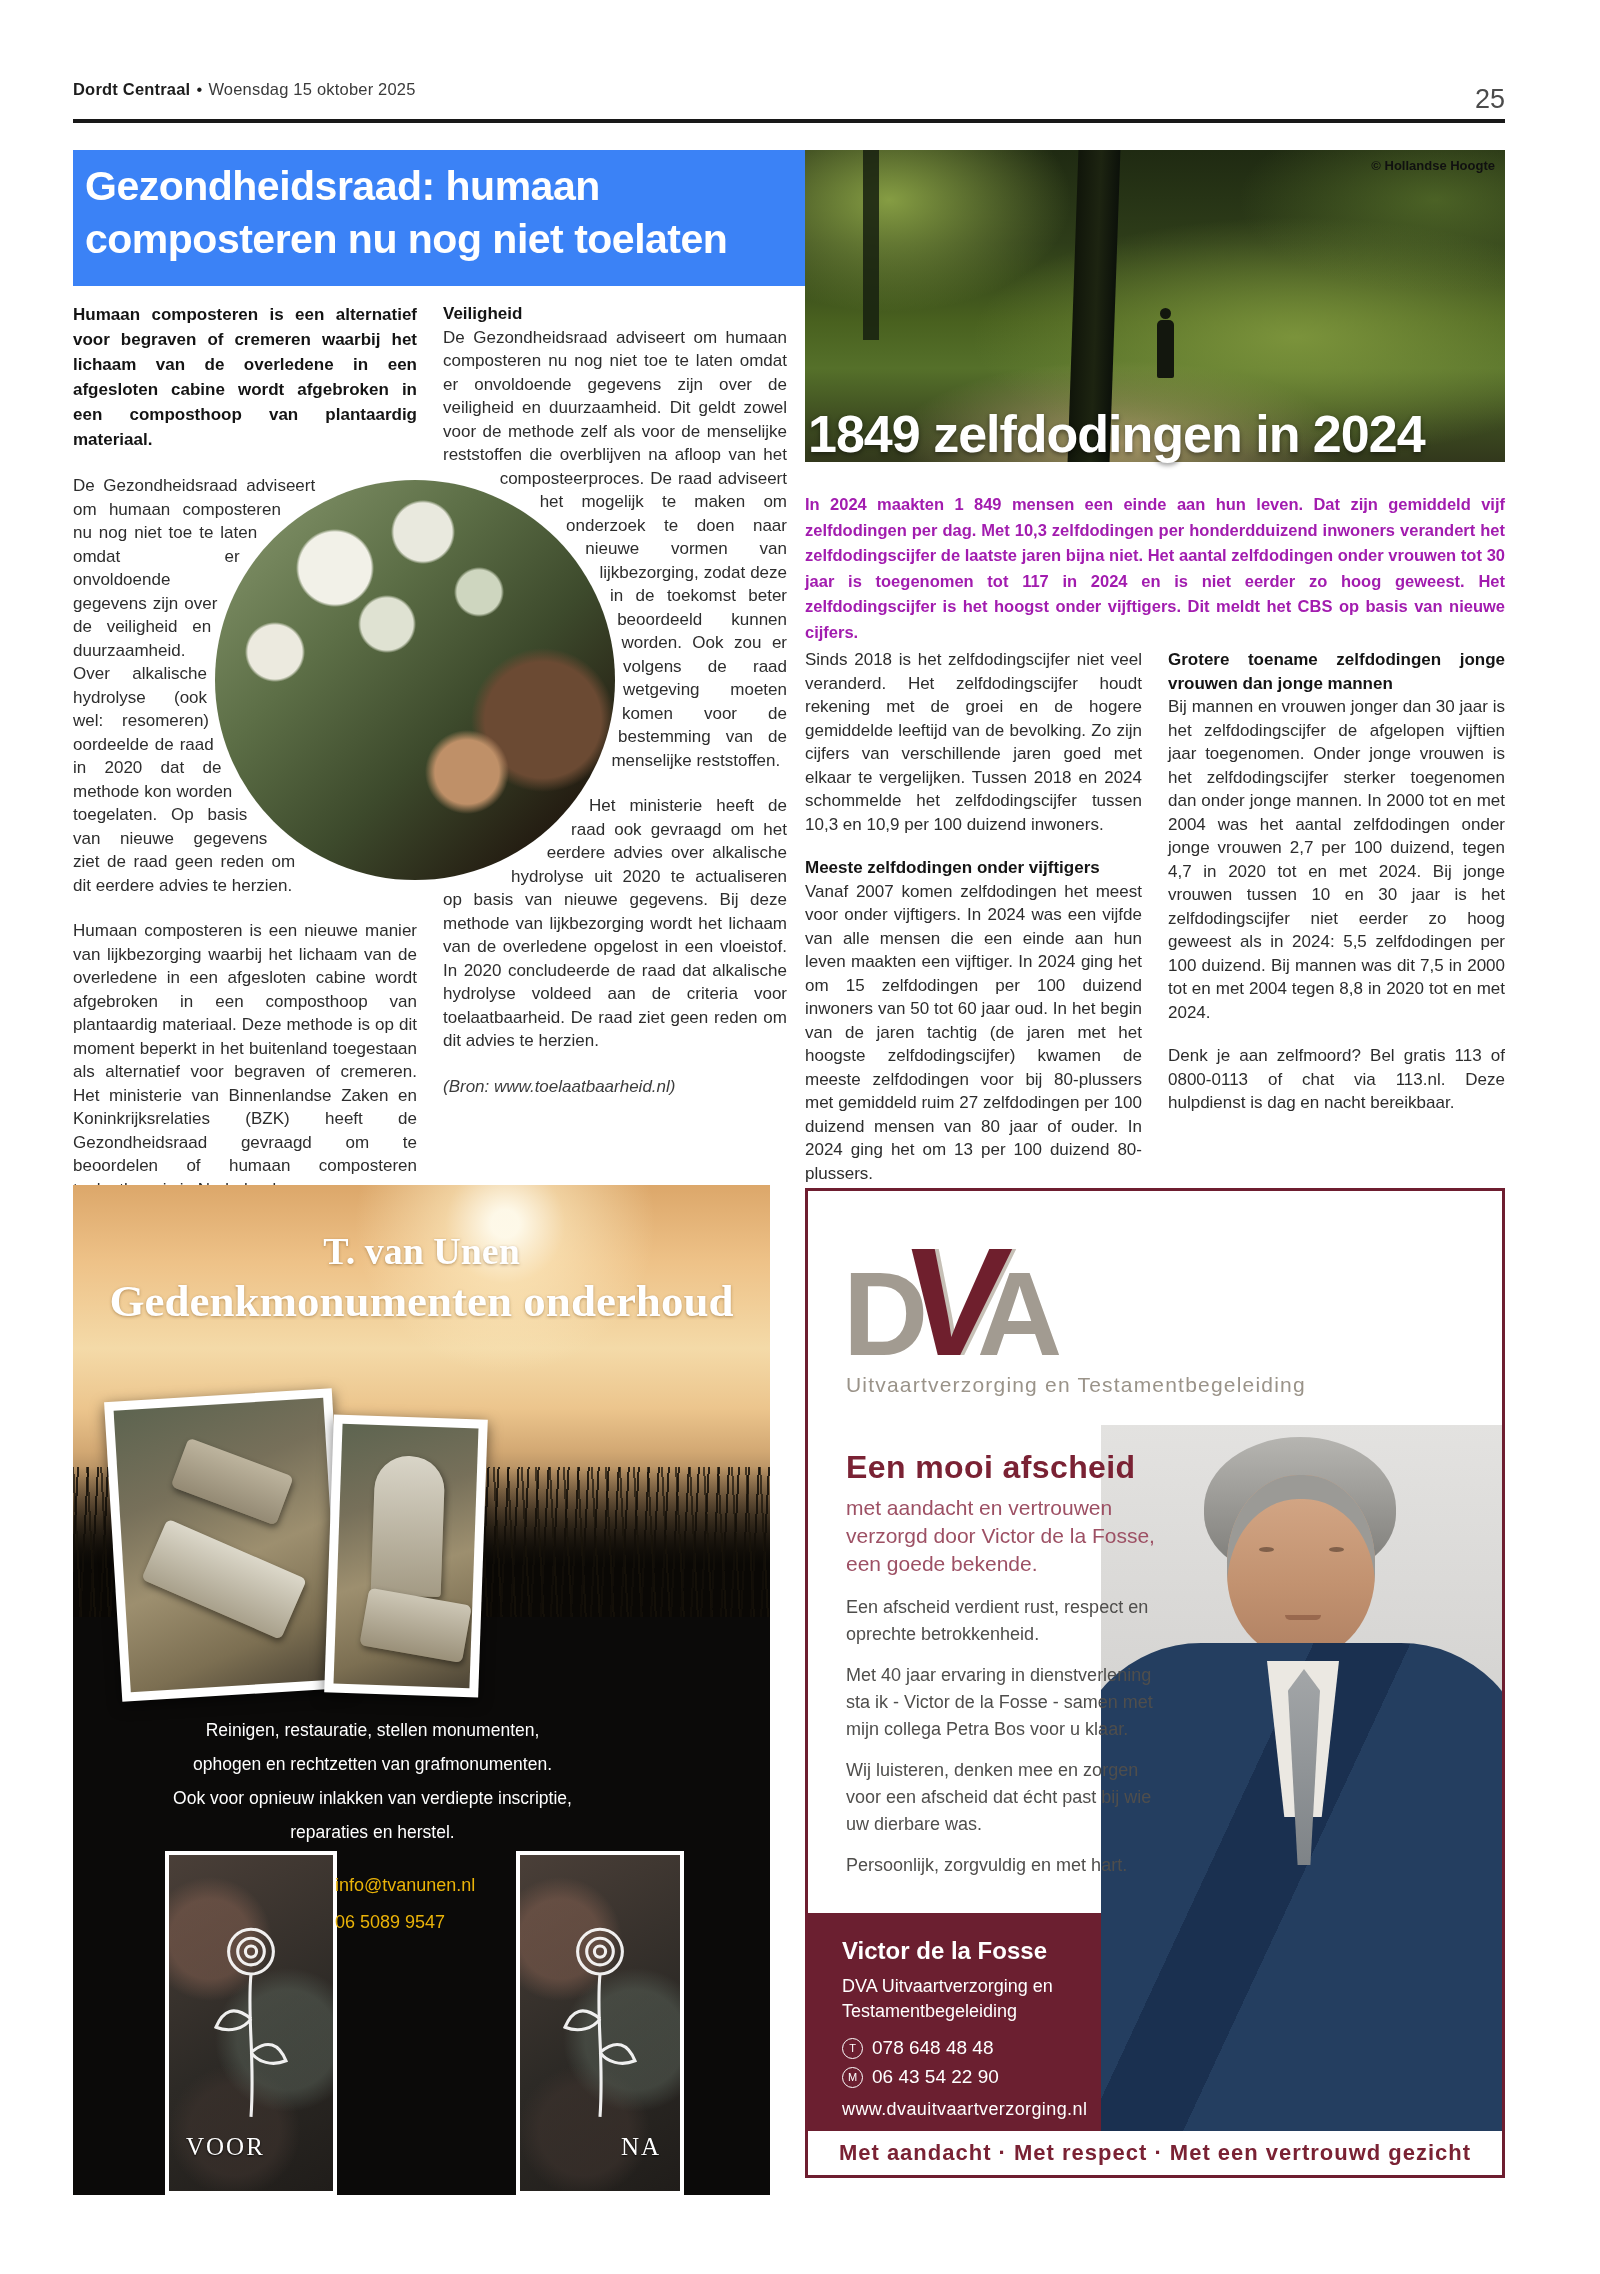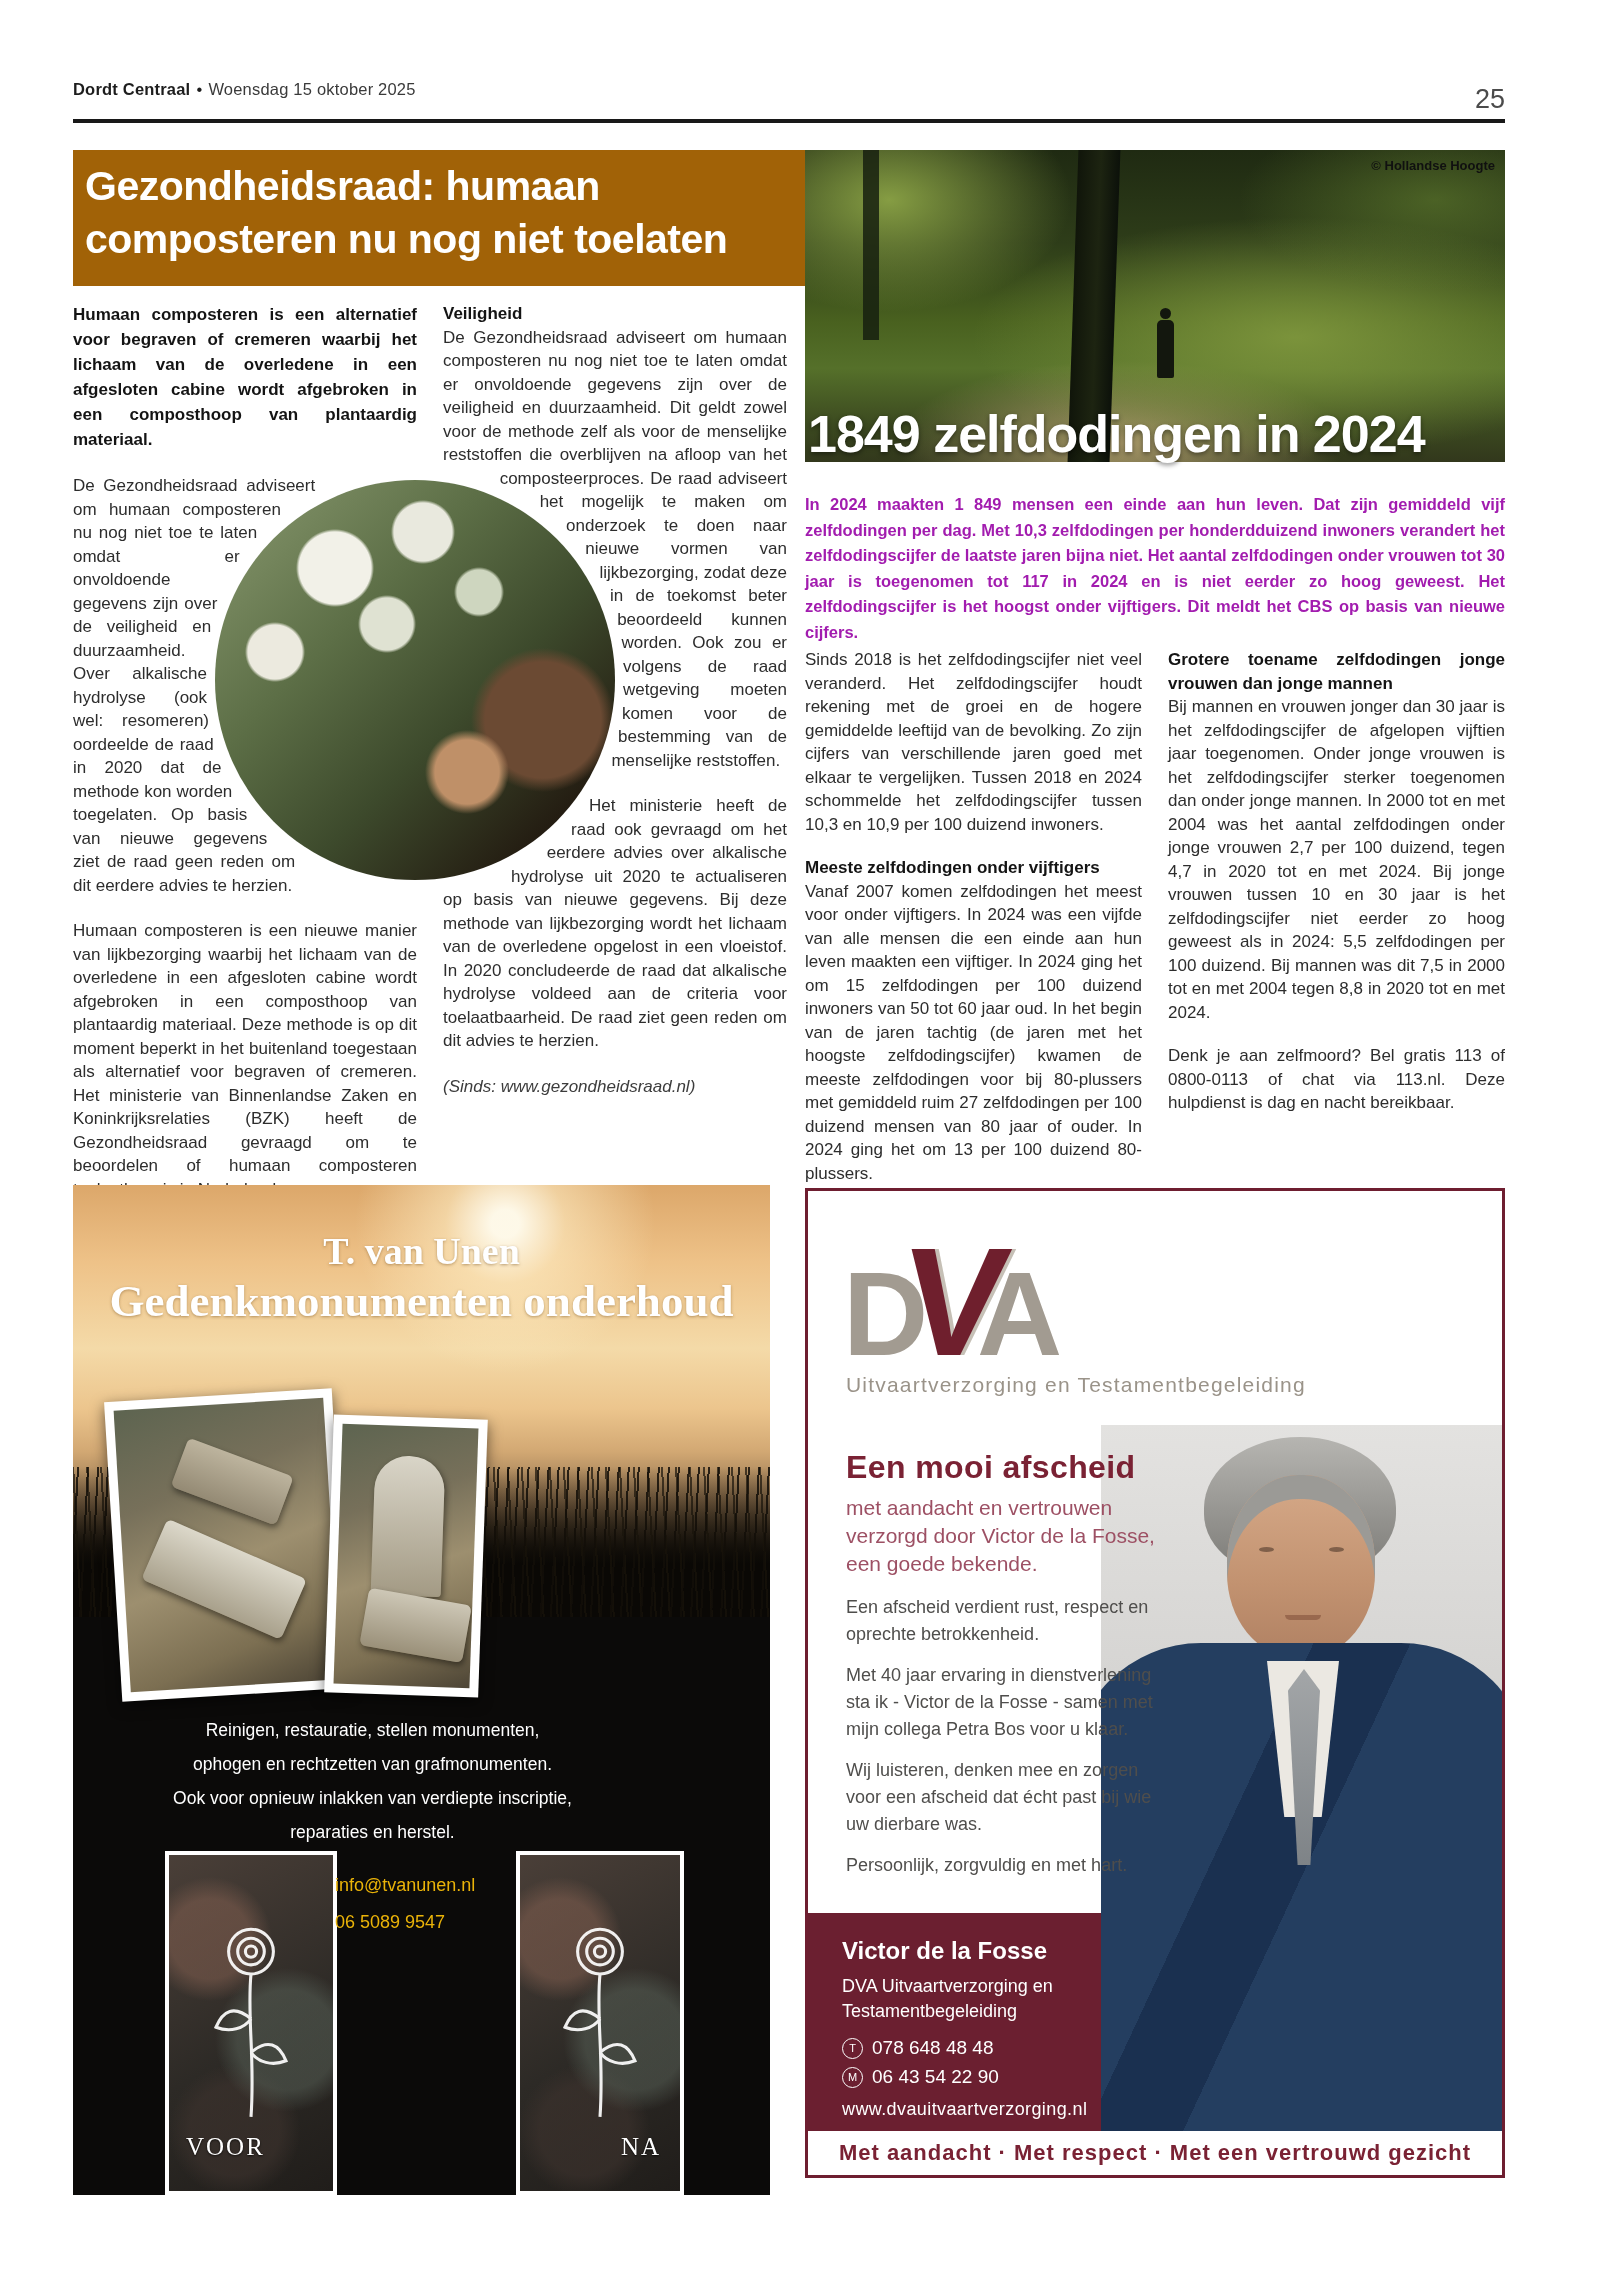--- a/index.html
+++ b/index.html
@@ -10,21 +10,21 @@
   .pre { white-space:pre-line; }
 
   
   #masthead { left:73px; top:80px; font-size:16.5px; color:#3a3a3a; letter-spacing:.2px; }
   #masthead .mh-title { font-weight:bold; color:#1d1d1d; }
   #masthead .mh-sep { margin:0 6px; color:#1d1d1d; }
   #pagenum { left:1435px; top:84px; width:70px; text-align:right; font-size:27px; color:#4b4b4b; }
   #rule { left:73px; top:119px; width:1432px; height:4px; background:#181818; }
 
   
-  .art-c-head { left:73px; top:150px; width:813px; height:136px; background:#a16207; color:#fff;
+  .art-c-head { left:73px; top:150px; width:813px; height:136px; background:#3b82f6; color:#fff;
                 border-radius:0 26px 26px 0; font-weight:bold; font-size:41px; line-height:53px;
                 padding:10px 0 0 12px; letter-spacing:-0.5px; }
   .cols-c { left:73px; top:302px; width:714px; display:flex; gap:26px; }
   .cols-c .col { width:344px; font-size:17px; line-height:23.5px; text-align:justify; color:#2d2d2d; }
   p.para { margin:0 0 22px 0; }
   .lead-c { font-weight:bold; color:#141414; line-height:25px; }
   .inhead { font-size:17px; font-weight:bold; color:#141414; }
   .src { font-style:italic; color:#3c3c3c; }
   .shim-r { float:right; width:215px; height:920px; shape-outside:circle(208px at 213px 378px); }
   .shim-l { float:left;  width:180px; height:920px; shape-outside:circle(208px at -28px 378px); }
@@ -173,21 +173,21 @@
     <div class="shim-r"></div>
     <p class="para lead-c">Humaan composteren is een alternatief voor begraven of cremeren waarbij het lichaam van de overledene in een afgesloten cabine wordt afgebroken in een composthoop van plantaardig materiaal.</p>
     <p class="para">De Gezondheidsraad adviseert om humaan composteren nu nog niet toe te laten omdat er onvoldoende gegevens zijn over de veiligheid en duurzaamheid. Over alkalische hydrolyse (ook wel: resomeren) oordeelde de raad in 2020 dat de methode kon worden toegelaten. Op basis van nieuwe gegevens ziet de raad geen reden om dit eerdere advies te herzien.</p>
     <p class="para">Humaan composteren is een nieuwe manier van lijkbezorging waarbij het lichaam van de overledene in een afgesloten cabine wordt afgebroken in een composthoop van plantaardig materiaal. Deze methode is op dit moment beperkt in het buitenland toegestaan als alternatief voor begraven of cremeren. Het ministerie van Binnenlandse Zaken en Koninkrijksrelaties (BZK) heeft de Gezondheidsraad gevraagd om te beoordelen of humaan composteren toelaatbaar is in Nederland.</p>
   </div>
   <div class="col">
     <div class="shim-l"></div>
     <div class="inhead">Veiligheid</div>
     <p class="para">De Gezondheidsraad adviseert om humaan composteren nu nog niet toe te laten omdat er onvoldoende gegevens zijn over de veiligheid en duurzaamheid. Dit geldt zowel voor de methode zelf als voor de menselijke reststoffen die overblijven na afloop van het composteerproces. De raad adviseert het mogelijk te maken om onderzoek te doen naar nieuwe vormen van lijkbezorging, zodat deze in de toekomst beter beoordeeld kunnen worden. Ook zou er volgens de raad wetgeving moeten komen voor de bestemming van de menselijke reststoffen.</p>
     <p class="para">Het ministerie heeft de raad ook gevraagd om het eerdere advies over alkalische hydrolyse uit 2020 te actualiseren op basis van nieuwe gegevens. Bij deze methode van lijkbezorging wordt het lichaam van de overledene opgelost in een vloeistof. In 2020 concludeerde de raad dat alkalische hydrolyse voldeed aan de criteria voor toelaatbaarheid. De raad ziet geen reden om dit advies te herzien.</p>
-    <p class="para src">(Sinds: www.gezondheidsraad.nl)</p>
+    <p class="para src">(Bron: www.toelaatbaarheid.nl)</p>
   </div>
 </div>
 
 <div class="abs forest">
   <div class="abs trunk2"></div>
   <div class="abs trunk1"></div>
   <div class="abs person"></div>
   <div class="abs credit">© Hollandse Hoogte</div>
 </div>
 <div class="abs art-s-head">1849 zelfdodingen in 2024</div>

